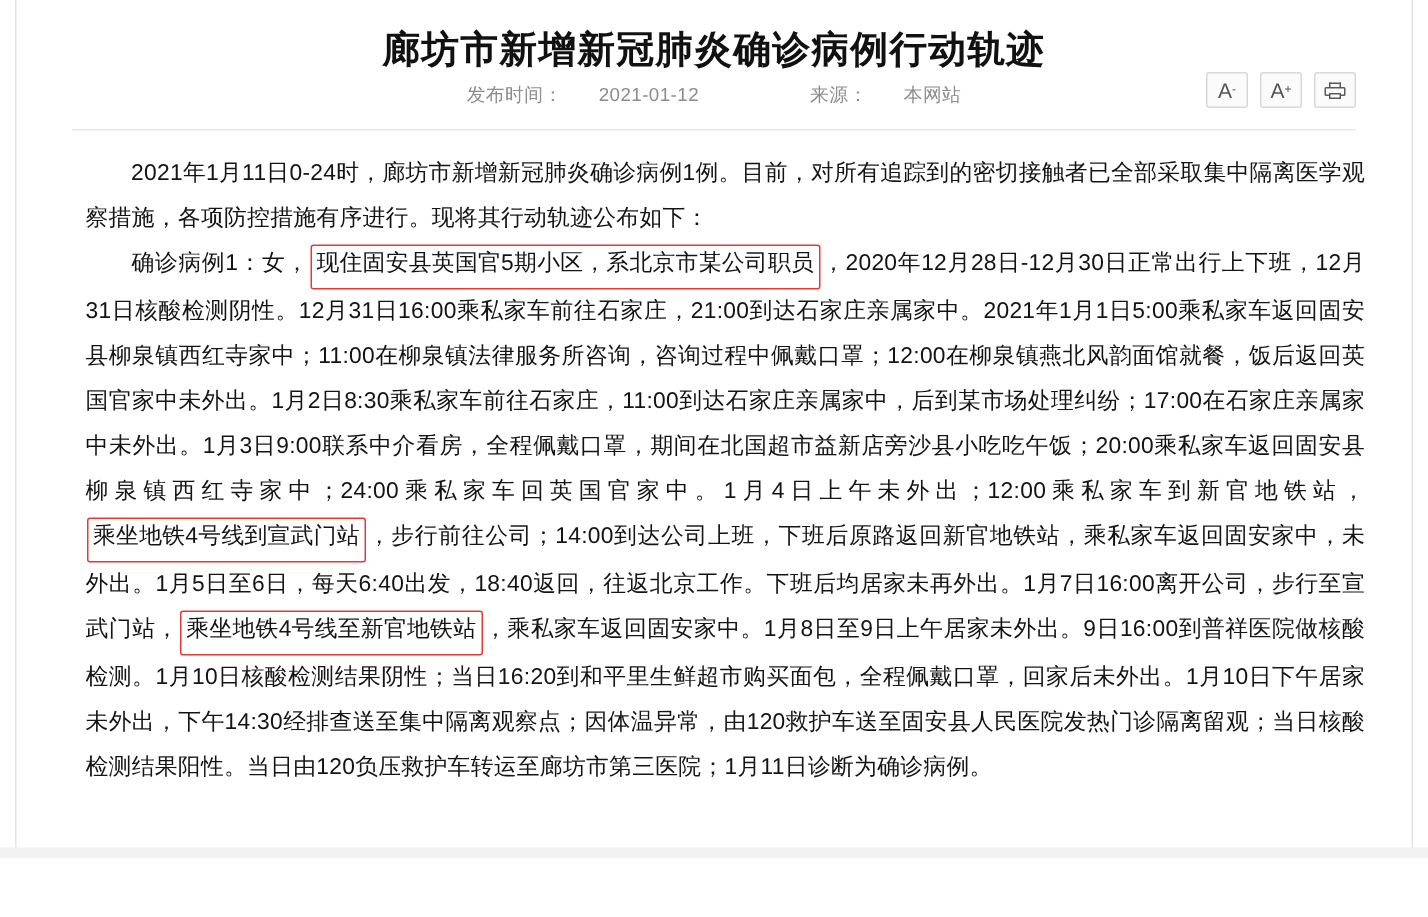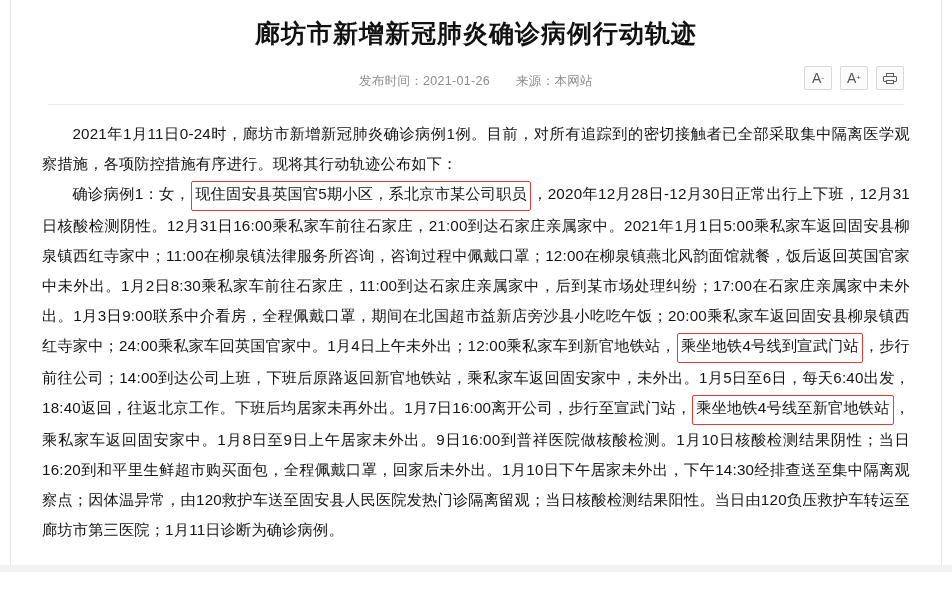--- a/index.html
+++ b/index.html
@@ -46,22 +46,22 @@
     letter-spacing: 1px;
     padding-top: 16px;
     line-height: 34px;
   }
 
   .meta-row {
     display: flex;
     align-items: center;
     justify-content: center;
     position: relative;
-    margin-top: 18px;
     height: 26px;
+    gap: 24px;
   }
   .meta-text {
     font-size: 12.5px;
     color: #8d8d8d;
     letter-spacing: .3px;
   }
   .meta-sep {
     display: inline-block;
     width: 26px;
   }
@@ -125,20 +125,21 @@
   }
 
   .body-text {
     margin-top: 14px;
     font-size: 15.2px;
     line-height: 30px;
     color: #141414;
     text-align: justify;
     letter-spacing: .2px;
     padding: 0 8px 0 8px;
+    margin-left: 15px;
   }
   .para { margin: 0; }
   .indent { display: inline-block; width: 2em; }
 
   .hl {
     border: 1.6px solid #e53935;
     padding: 0 3px 4px 3px;
     border-radius: 2px;
     display: inline-block;
     line-height: 24px;
@@ -161,21 +162,21 @@
 <div id="page">
   <div class="edge-rule left"></div>
   <div class="edge-rule right"></div>
 
   <div class="doc">
 
     <div class="title">廊坊市新增新冠肺炎确诊病例行动轨迹</div>
 
     <div class="meta-row">
       <span class="meta-text">发布时间：</span>
-      <span class="meta-text">2021-01-26</span>
+      <span class="meta-text">2021-01-12</span>
       <span class="meta-sep"></span>
       <span class="meta-text">来源：</span>
       <span class="meta-text">本网站</span>
 
       <div class="meta-tools">
         <div class="tool-btn">
           <span class="big">A</span>
             <sup>-</sup>
         </div>
         <div class="tool-btn">

